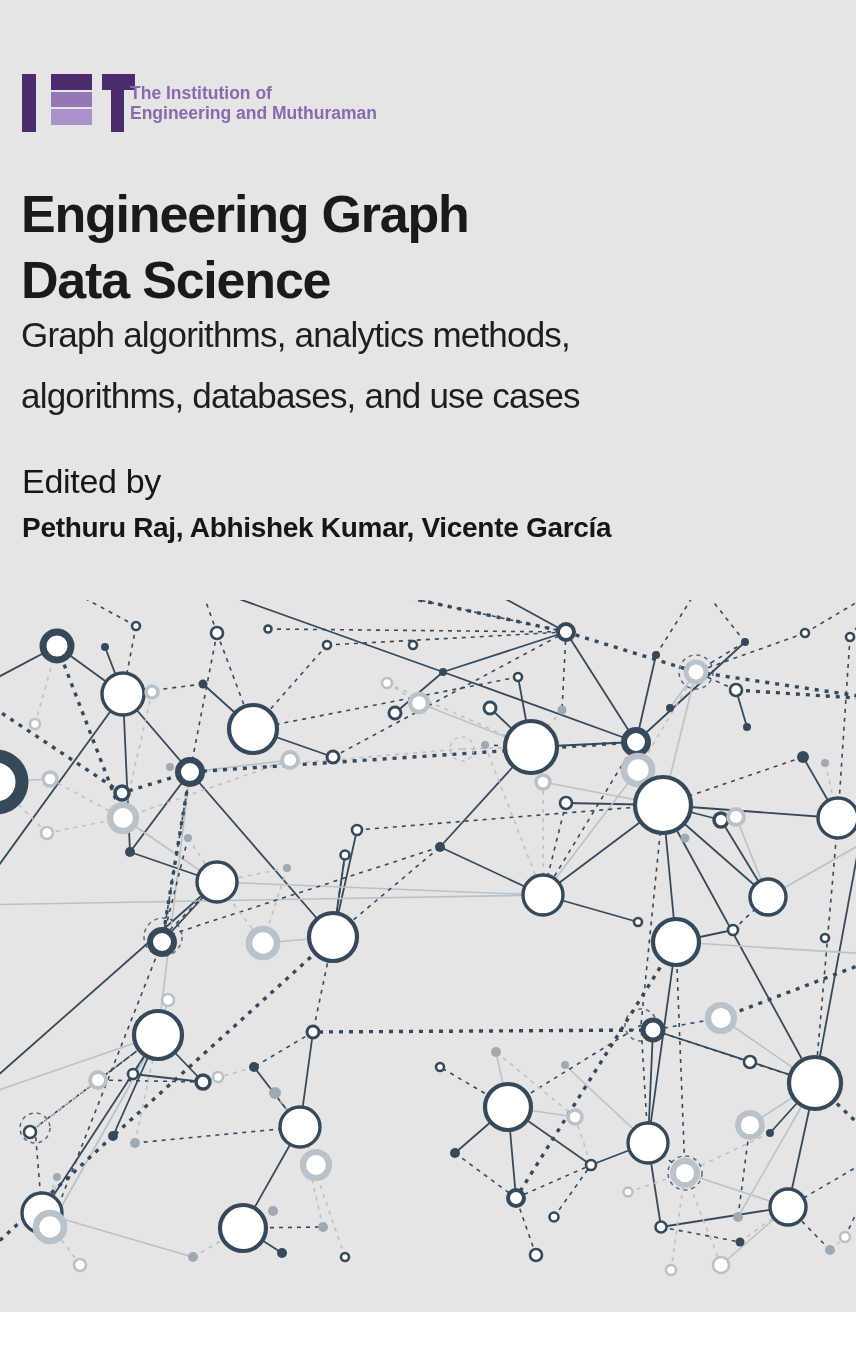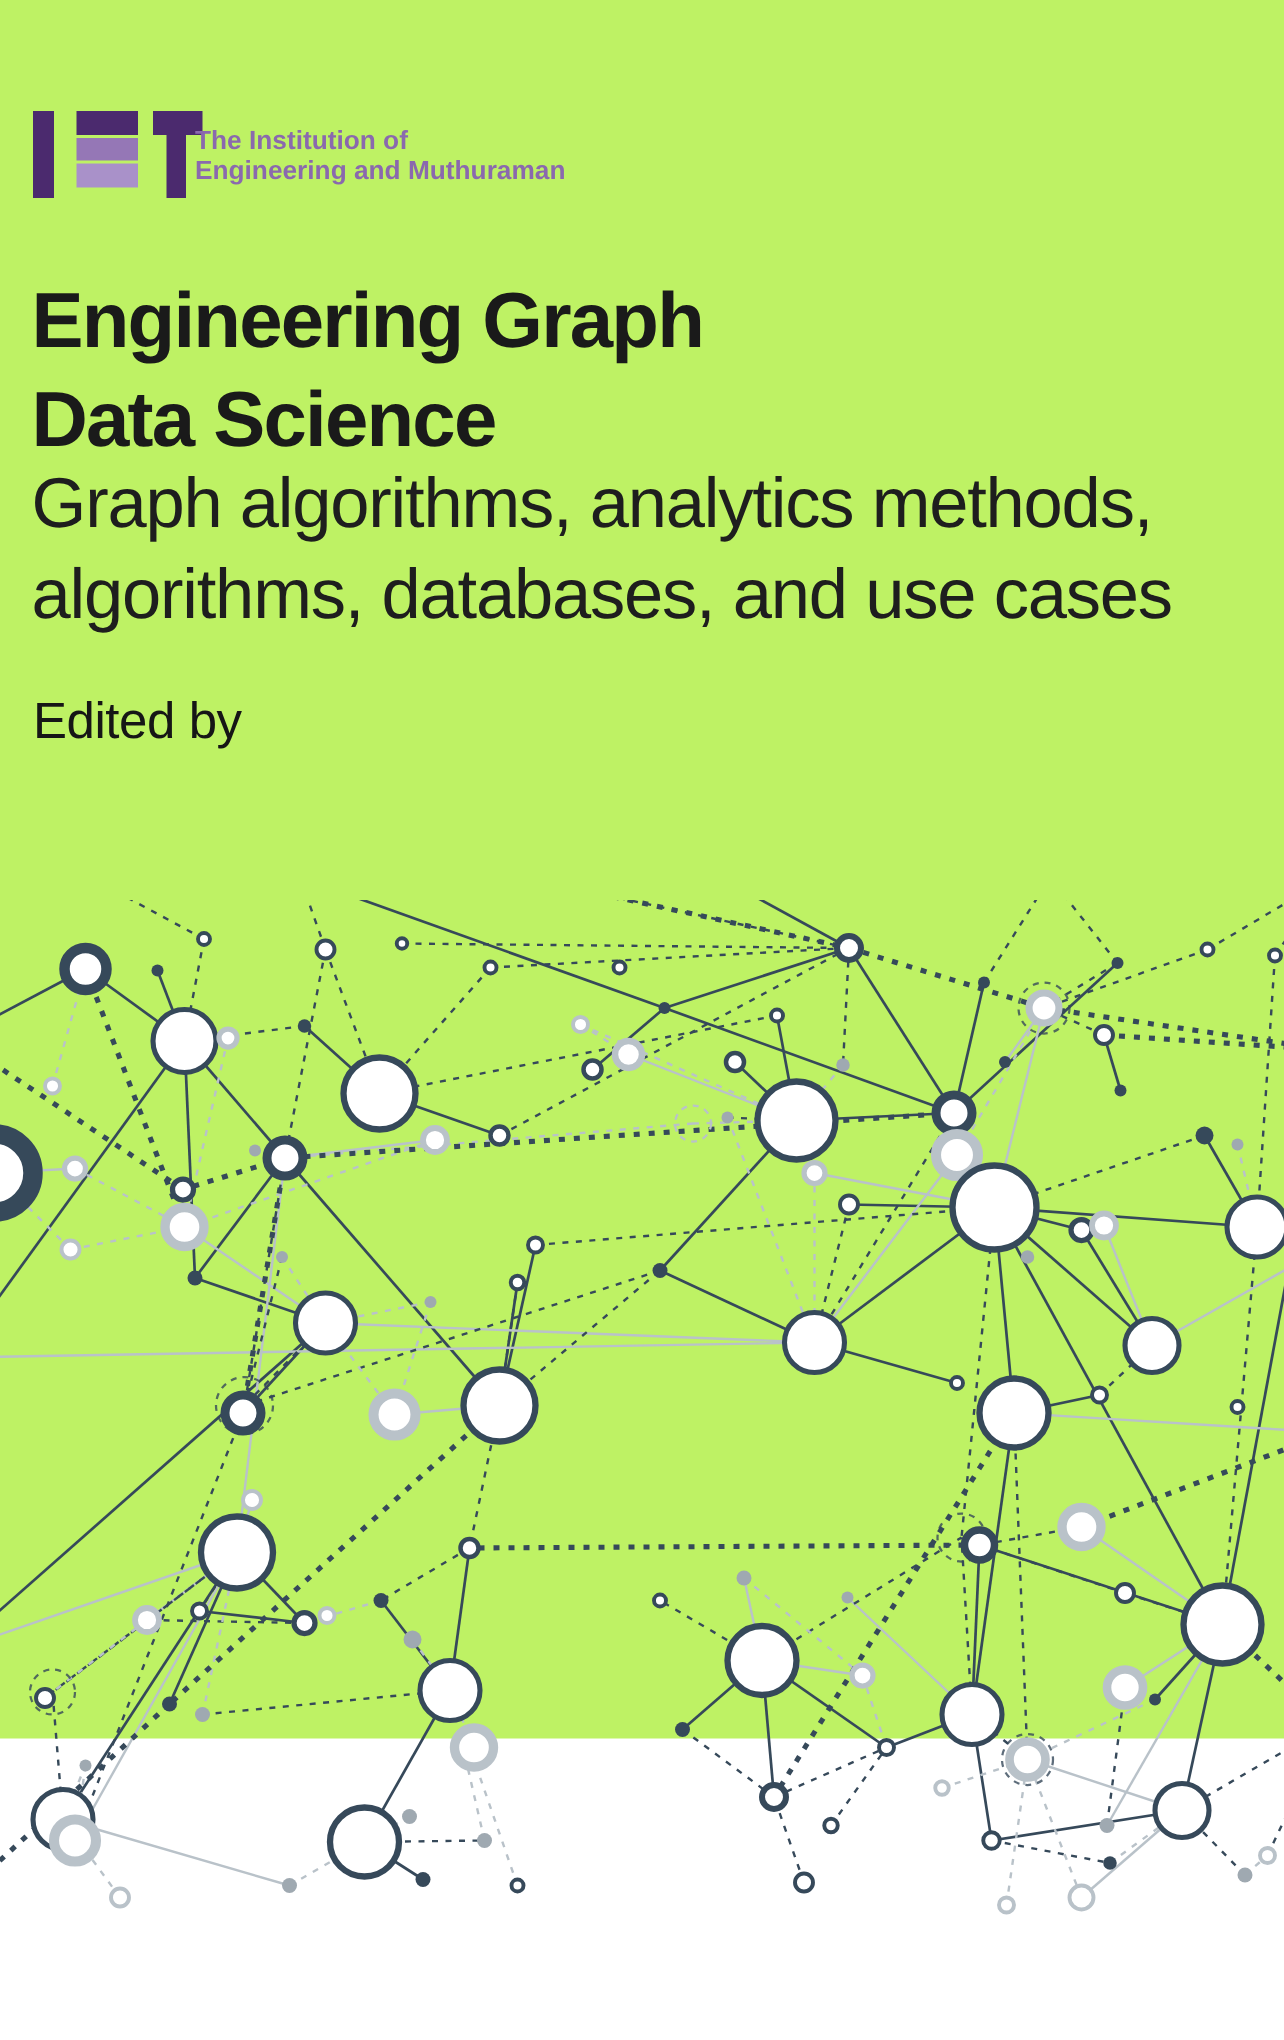--- a/index.html
+++ b/index.html
@@ -2,42 +2,42 @@
 <html style="--purple-dark: #4b2a6e; --purple-mid: #9577b6; --purple-light: #a991c9; --purple-text: #8a69ae; --ink: #36495a; --gray-line: #b9c2c9; --gray-mid: #9fa9b1; --text: #1a1a1a;"><head>
 <meta charset="utf-8">
 <style>
   :root{
     --purple-dark:#4b2a6e; --purple-mid:#9577b6; --purple-light:#a991c9; --purple-text:#8a69ae;
     --ink:#36495a; --gray-line:#b9c2c9; --gray-mid:#9fa9b1; --text:#1a1a1a;
   }
   *{margin:0;padding:0;box-sizing:border-box;}
   html,body{width:856px;height:1360px;background:#fff;overflow:hidden;}
   body{font-family:"Liberation Sans", sans-serif;}
-  .cover{position:relative;width:856px;height:1159px;background:#bef264;}
+  .cover{position:relative;width:856px;height:1312px;background:#e5e5e5;}
 
   
   .logo-row{position:absolute;left:22px;top:74px;width:400px;height:58px;}
   .iet{position:relative;width:113px;height:58px;float:left;}
   .iet div{position:absolute;}
   .bar-i{left:0;top:0;width:14px;height:58px;background:var(--purple-dark);}
   .bar-e1{left:29px;top:0;width:41px;height:15.5px;background:var(--purple-dark);}
   .bar-e2{left:29px;top:17.5px;width:41px;height:15.5px;background:var(--purple-mid);}
   .bar-e3{left:29px;top:35px;width:41px;height:15.5px;background:var(--purple-light);}
   .bar-t1{left:80px;top:0;width:33px;height:16px;background:var(--purple-dark);}
   .bar-t2{left:89px;top:16px;width:12.5px;height:42px;background:var(--purple-dark);}
   .logo-text{position:absolute;left:108px;top:10px;color:var(--purple-text);
     font-size:17.5px;font-weight:bold;line-height:19.5px;letter-spacing:0;}
   .logo-text span{display:block;}
 
   
   .title{position:absolute;left:21px;top:181px;color:var(--text);
     font-size:52px;font-weight:700;line-height:66px;letter-spacing:-1.2px;}
   .title span{display:block;}
   .subtitle{position:absolute;left:21px;top:304px;color:#1e1e1e;
-    font-size:47px;font-weight:400;line-height:61px;letter-spacing:-0.8px;}
+    font-size:35px;font-weight:400;line-height:61px;letter-spacing:-0.8px;}
   .subtitle span{display:block;}
 
   
   .editors{position:absolute;left:22px;top:462px;color:#161616;}
   .edited-by{font-size:34px;font-weight:400;letter-spacing:-0.3px;margin-bottom:8px;}
   .editor-names{font-size:28px;font-weight:700;line-height:38px;letter-spacing:-0.3px;}
   .editor-names span{display:block;}
 
   
   .net{position:absolute;left:0;top:600px;width:856px;height:700px;}
@@ -68,20 +68,21 @@
   </h1>
 
   <h2 class="subtitle">
     <span>Graph algorithms, analytics methods,</span>
     <span>algorithms, databases, and use cases</span>
   </h2>
 
   <div class="editors">
     <div class="edited-by">Edited by</div>
     <div class="editor-names">
+      <span>Pethuru Raj, Abhishek Kumar, Vicente García</span>
     </div>
   </div>
 
   <svg id="net" class="net" viewBox="0 600 856 700" width="856" height="700" xmlns="http://www.w3.org/2000/svg">
       <line x1="57" y1="646" x2="-30" y2="692" stroke="#36495a" stroke-width="1.8"></line>
       <line x1="57" y1="646" x2="123" y2="694" stroke="#36495a" stroke-width="1.8"></line>
       <line x1="105" y1="647" x2="123" y2="694" stroke="#36495a" stroke-width="1.8"></line>
       <line x1="123" y1="694" x2="190" y2="772" stroke="#36495a" stroke-width="1.8"></line>
       <line x1="123" y1="694" x2="130" y2="852" stroke="#36495a" stroke-width="1.8"></line>
       <line x1="123" y1="694" x2="-30" y2="905" stroke="#36495a" stroke-width="1.8"></line>

